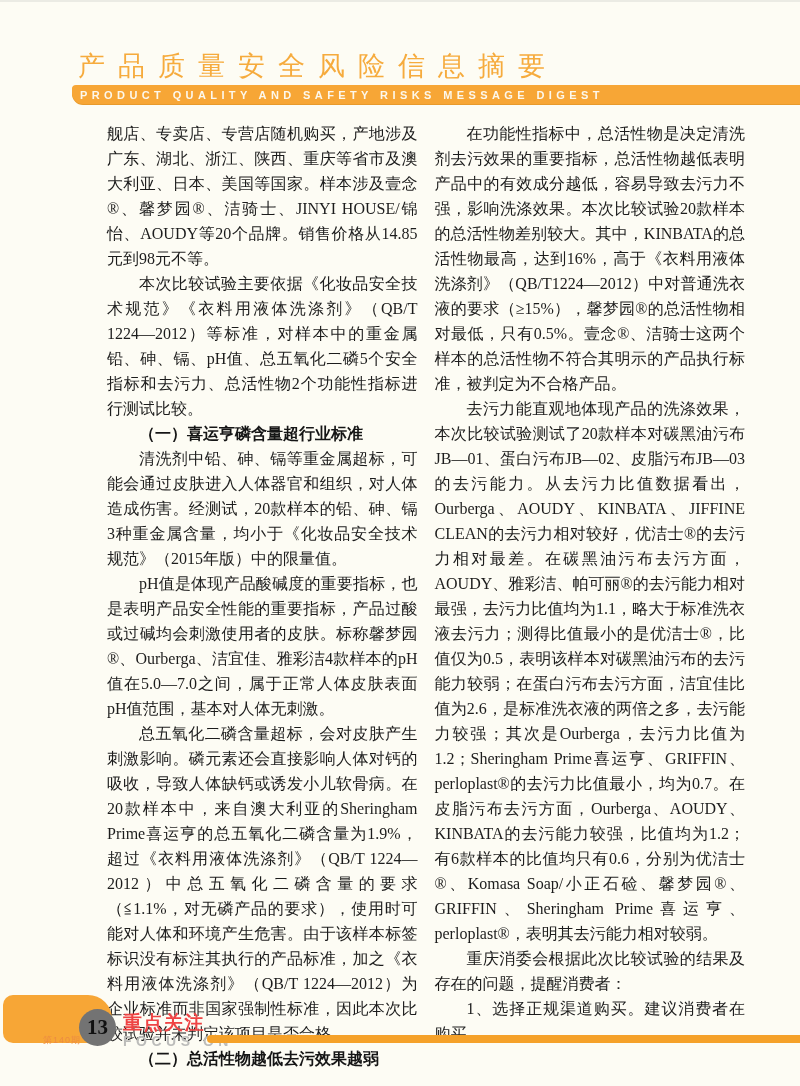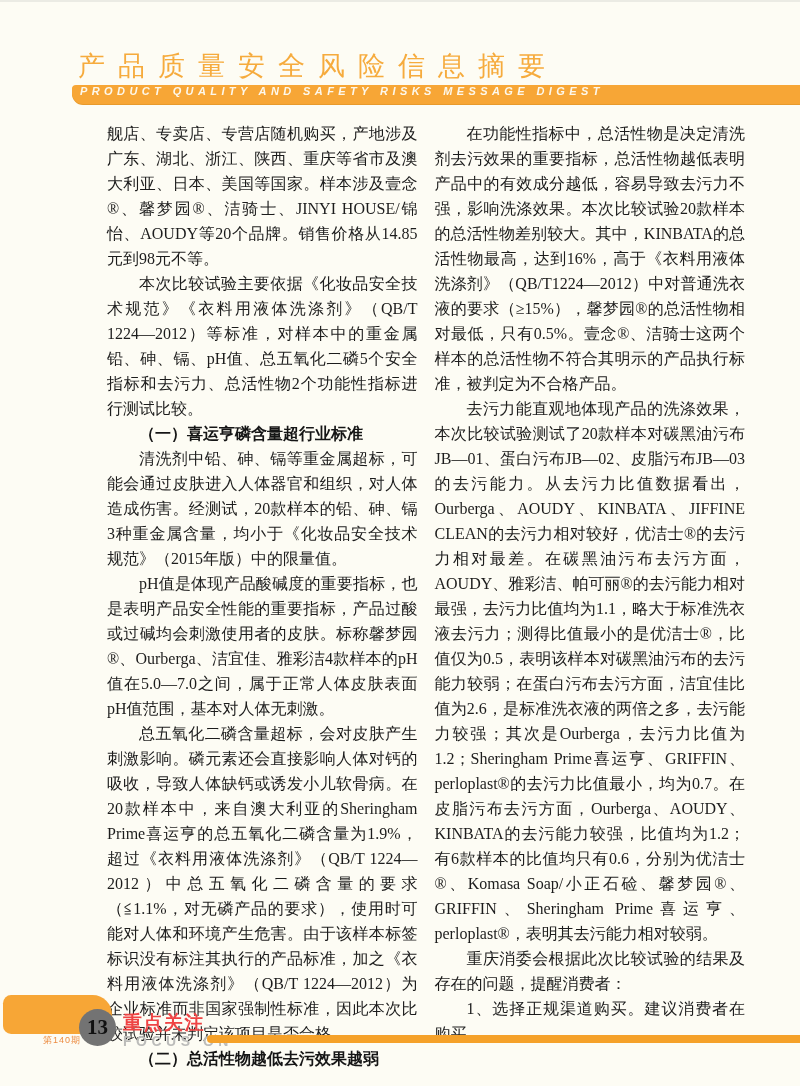--- a/index.html
+++ b/index.html
@@ -25,22 +25,22 @@
     line-height:32px;
     white-space:nowrap;
   }
   .title-bar {
     margin-left:72px;
     margin-top:3px;
     height:19px;
     background:#f7a636;
     border-radius:4px 0 0 11px;
     display:flex;
+    align-items:center;
     box-shadow:0 1px 0 #e89a2c;
-    font-style:italic;
   }
   .title-en {
     color:#fdf8ec;
     font-family:"Liberation Sans","DejaVu Sans",sans-serif;
     font-size:11px;
     font-weight:bold;
     letter-spacing:4.4px;
     padding-left:8px;
     white-space:nowrap;
     overflow:hidden;
@@ -67,21 +67,21 @@
   .col p.subhead {
     font-family:"Liberation Sans","DejaVu Sans",sans-serif;
     font-weight:bold;
     color:#151515;
   }
 
   
   .footer { position:absolute; left:0; top:992px; width:800px; height:60px; }
   .footer-block {
     position:absolute; left:3px; top:1px;
-    width:109px; height:39px;
+    width:109px; height:48px;
     background:#f7a636;
     border-radius:10px 24px 24px 10px;
   }
   .issue-label {
     position:absolute; left:40px; top:41px;
     font-size:9px; line-height:9px;
     color:#ec8c42;
     font-family:"Liberation Sans","DejaVu Sans",sans-serif;
     letter-spacing:1px;
     white-space:nowrap;

